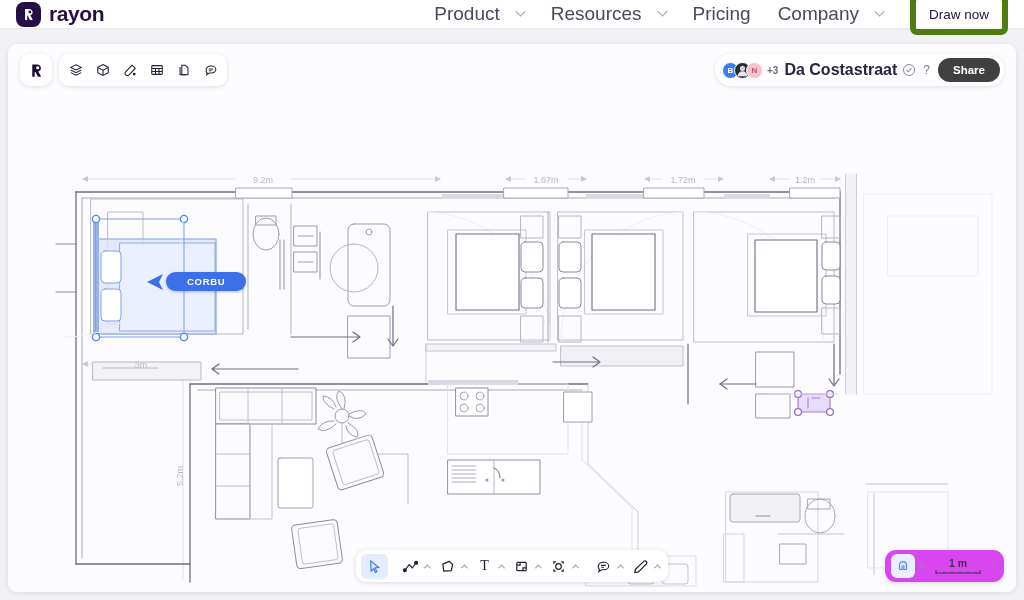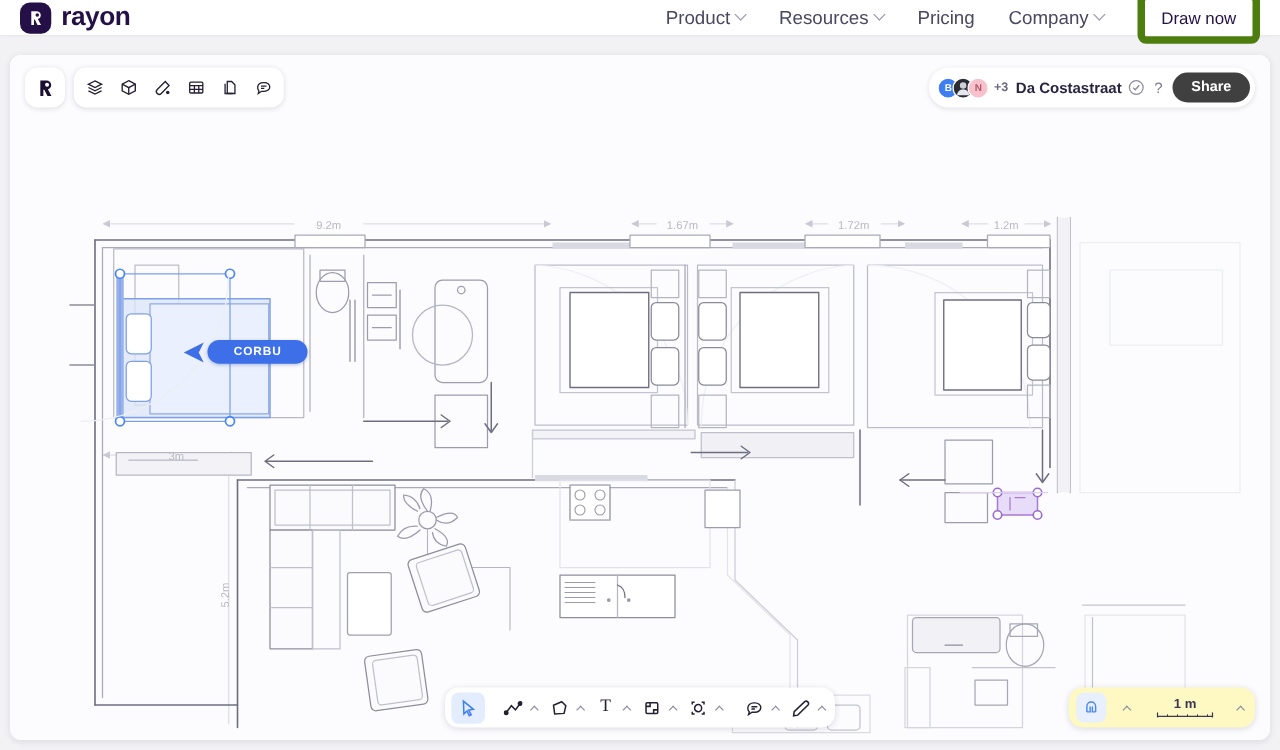--- a/index.html
+++ b/index.html
@@ -26,22 +26,22 @@
     display: flex; align-items: center; justify-content: center;
   }
   .brand-text {
     font-size: 21px; font-weight: 700; color: #241046; letter-spacing: -.4px;
   }
   .nav-right {
     margin-left: auto; margin-right: 16px;
     display: flex; align-items: center; gap: 27px;
   }
   .nav-item {
-    display: flex; align-items: center; gap: 5px;
-    font-size: 15px; color: #4a4860; cursor: pointer; white-space: nowrap;
+    display: flex; align-items: center; gap: 17px;
+    font-size: 19px; color: #4a4860; cursor: pointer; white-space: nowrap;
   }
   .chev {
     width: 7px; height: 7px;
     border-right: 1.3px solid #9a98ad; border-bottom: 1.3px solid #9a98ad;
     transform: rotate(45deg) translate(-2px,-2px);
   }
   .nav-cta {
     font-size: 13.5px; color: #241046;
     border: 6px solid #4d7c0f; border-radius: 7px;
     padding: 7px 13px; background: #fff; cursor: pointer; white-space: nowrap;
@@ -83,21 +83,21 @@
   }
   .avatars { display: flex; align-items: center; }
   .av {
     width: 17px; height: 17px; border-radius: 50%;
     display: flex; align-items: center; justify-content: center;
     font-size: 8px; font-weight: 700; color: #fff;
     border: 1.5px solid #fff; margin-left: -5px;
   }
   .av:first-child { margin-left: 0; }
   .av-more { font-size: 10px; color: #6b6980; margin-left: 4px; font-weight: 600; }
-  .doc-title { font-size: 12px; color: #2a2440; font-weight: 600; white-space: nowrap; }
+  .doc-title { font-size: 16px; color: #2a2440; font-weight: 600; white-space: nowrap; }
   .check-ic {
     width: 12px; height: 12px; border-radius: 50%;
     border: 1.2px solid #8b89a0; display: flex; align-items: center; justify-content: center;
   }
   .help-ic { font-size: 12px; color: #7d7b92; cursor: pointer; padding: 0 2px; }
   .share-btn {
     background: #404040; color: #fff; font-size: 11.5px; font-weight: 600;
     border-radius: 14px; padding: 6px 15px; cursor: pointer;
   }
 
@@ -135,23 +135,23 @@
   .mt-btn.active { background: #e4edfd; }
   .mt-chev {
     width: 5px; height: 5px; margin-left: 1px; margin-right: 3px; cursor: pointer;
     border-left: 1.2px solid #8d8ba2; border-top: 1.2px solid #8d8ba2;
     transform: rotate(45deg) translate(1px,1px);
   }
   .mt-sep { width: 7px; }
 
   .zoom-bar {
     position: absolute; right: 12px; bottom: 10px; z-index: 25;
-    background: #fef9c3; border-radius: 11px;
+    background: #d946ef; border-radius: 11px;
     box-shadow: 0 1px 5px rgba(30,20,60,.15);
-    height: 32px; display: flex; align-items: center; padding: 0 6px; gap: 13px;
+    height: 32px; display: flex; align-items: center; padding: 0 6px; gap: 3px;
   }
   .snap-ic {
     width: 24px; height: 24px; border-radius: 6px; background: #e8effd;
     display: flex; align-items: center; justify-content: center;
   }
   .scale-wrap { display: flex; flex-direction: column; align-items: center; margin: 0 5px; }
   .scale-label { font-size: 10.5px; color: #3a3552; font-weight: 600; line-height: 11px; }
   .scale-ruler { width: 46px; height: 6px; }
 
   

